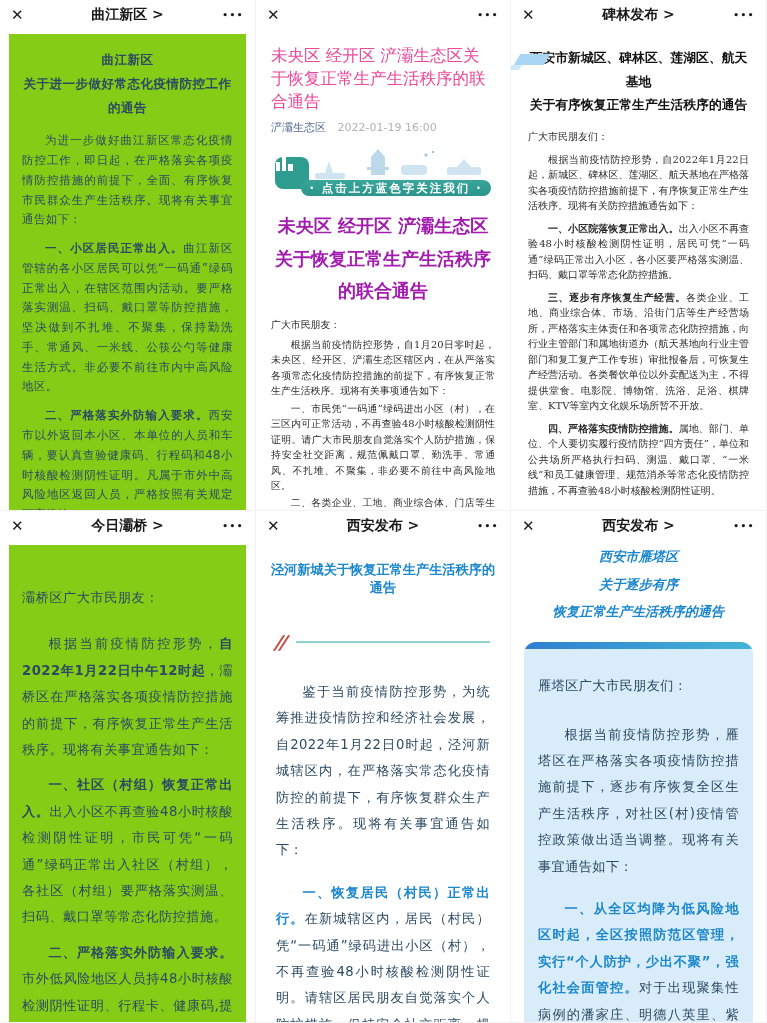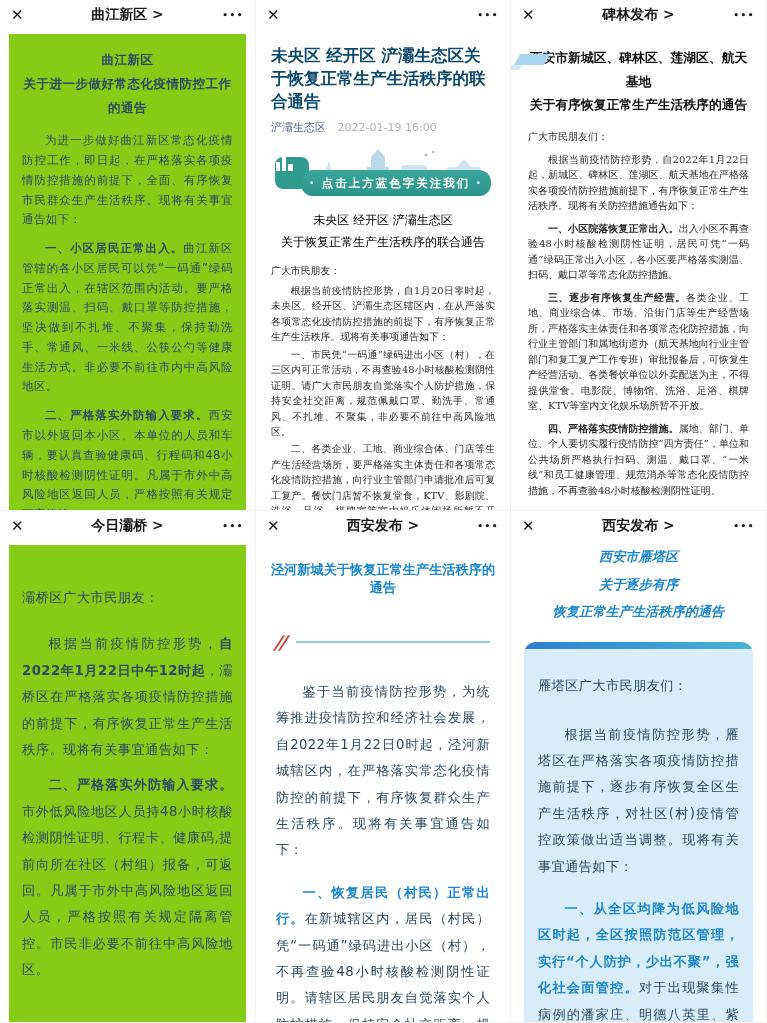--- a/index.html
+++ b/index.html
@@ -20,33 +20,33 @@
     text-align:justify; overflow:hidden; }
   .p1-card { font-size:11.5px; line-height:1.72; letter-spacing:.4px; height:476px; }
   .p1-title { text-align:center; font-weight:bold; font-size:12.5px; line-height:1.9; margin:2px 0 12px; letter-spacing:.5px; }
   .jp { text-indent:2em; margin-bottom:9px; }
   .jp b { font-weight:bold; }
   .p4-card { font-size:13.2px; line-height:2.0; letter-spacing:.5px; height:549px; padding-top:40px; }
   .p4-card .salut { text-indent:0; margin-bottom:20px; }
 
   
   .p2-body { padding:0 15px; }
-  .p2-h1 { font-size:16.5px; font-weight:bold; color:#0c4a6e; line-height:1.4; margin-top:14px; }
+  .p2-h1 { font-size:16.5px; font-weight:normal; color:#ec4899; line-height:1.4; margin-top:14px; }
   .p2-meta { margin-top:7px; font-size:11px; }
   .p2-account { color:#576b95; margin-right:8px; cursor:pointer; }
   .p2-date { color:#b2b2b2;margin-top:22px; }
   .banner { position:relative; height:50px; margin-top:12px; }
   .banner svg { position:absolute; left:0; top:0; }
-  .banner-pill { position:absolute; left:30px; right:4px; bottom:1px; height:26px; border-radius:12px;
+  .banner-pill { position:absolute; left:30px; right:4px; bottom:1px; height:16px; border-radius:12px;
     background:linear-gradient(180deg,#39a69b,#2b948b); color:#fff; font-size:11.5px; font-weight:bold;
     letter-spacing:2px; display:flex; align-items:center; justify-content:center; cursor:pointer; }
   .banner-logo { position:absolute; left:4px; bottom:8px; width:34px; height:32px; border-radius:8px;
     background:#2f9c90; display:flex; align-items:flex-end; justify-content:center; padding-bottom:5px; }
   .serif { font-family:"DejaVu Serif", serif; }
-  .p2-doc-title { text-align:center; font-weight:normal; font-size:12px; line-height:1.8; margin-top:13px; color:#000000; }
+  .p2-doc-title { text-align:center; font-weight:bold; font-size:18px; line-height:1.8; margin-top:13px; color:#a21caf; }
   .p2-paras { margin-top:10px; font-size:9.9px; line-height:1.56; color:#2b2b2b; text-align:justify; }
   .p2-paras p { text-indent:2em; margin-bottom:2px; }
   .p2-paras .salut { text-indent:0; margin-bottom:4px; }
 
   
   .p3-body { padding:0 17px; position:relative; height:481px; }
   .ribbon { position:absolute; left:6px; top:8px; width:30px; height:11px; background:#a9d6f2; transform:skewX(-30deg); }
   .ribbon:after { content:""; position:absolute; left:-8px; top:11px; width:16px; height:5px; background:#cfe8f8; }
   .p3-title { text-align:center; font-weight:bold; font-size:12.8px; line-height:1.85; margin-top:16px; color:#111; }
   .p3-paras { margin-top:12px; font-size:10px; line-height:1.55; color:#2b2b2b; text-align:justify; }
@@ -179,20 +179,21 @@
 
   <section class="panel">
     <div class="wx-header">
       <span class="wx-close">✕</span>
       <span class="wx-title">今日灞桥 &gt;</span>
       <span class="wx-more">•••</span>
     </div>
     <div class="blue-card p4-card">
       <p class="jp salut">灞桥区广大市民朋友：</p>
       <p class="jp"><span>根据当前疫情防控形势，</span><b>自2022年1月22日中午12时起</b><span>，灞桥区在严格落实各项疫情防控措施的前提下，有序恢复正常生产生活秩序。现将有关事宜通告如下：</span></p>
+      <p class="jp"><b>一、社区（村组）恢复正常出入。</b><span>出入小区不再查验48小时核酸检测阴性证明，市民可凭“一码通”绿码正常出入社区（村组），各社区（村组）要严格落实测温、扫码、戴口罩等常态化防控措施。</span></p>
       <p class="jp"><b>二、严格落实外防输入要求。</b><span>市外低风险地区人员持48小时核酸检测阴性证明、行程卡、健康码,提前向所在社区（村组）报备，可返回。凡属于市外中高风险地区返回人员，严格按照有关规定隔离管控。市民非必要不前往中高风险地区。</span></p>
 
     </div>
   </section>
 
   <section class="panel">
     <div class="wx-header">
       <span class="wx-close">✕</span>
       <span class="wx-title">西安发布 &gt;</span>
       <span class="wx-more">•••</span>

